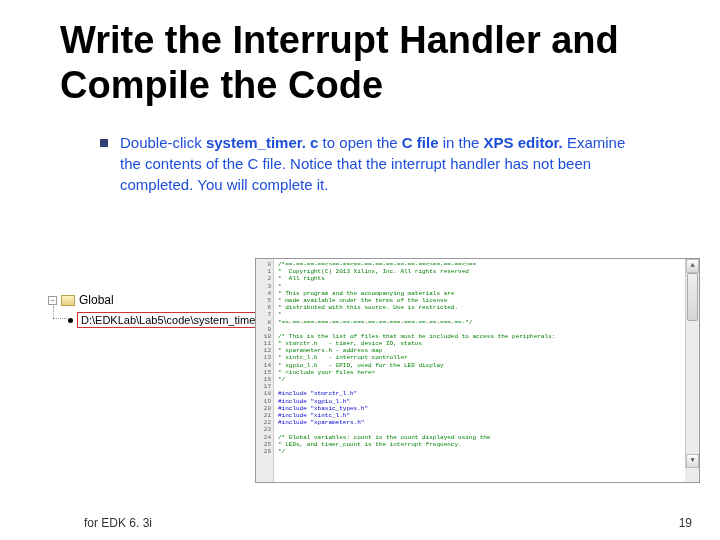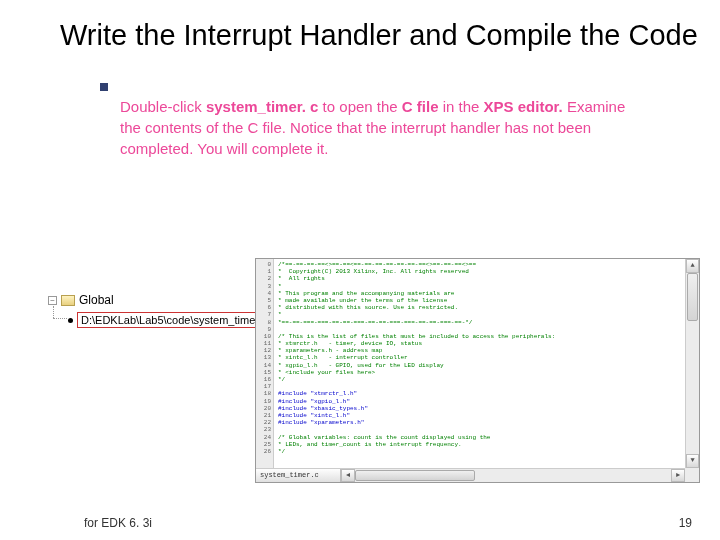--- a/index.html
+++ b/index.html
@@ -7,22 +7,22 @@
     margin: 0;
     width: 720px;
     height: 540px;
     background: #fff;
     font-family: Verdana, Arial, sans-serif;
     position: relative;
     overflow: hidden;
   }
   .slide-title {
     font-family: Verdana, Arial, sans-serif;
-    font-size: 29px;
-    font-weight: 400;
+    font-size: 38px;
+    font-weight: 700;
     color: #000;
     margin: 18px 0 24px 60px;
     line-height: 1.18;
   }
   .body-text {
     margin: 0 70px 0 100px;
   }
   .bullet-row {
     display: flex;
     align-items: flex-start;
@@ -30,22 +30,21 @@
   .bullet-sq {
     width: 8px;
     height: 8px;
     background: #304070;
     margin: 7px 12px 0 0;
     flex-shrink: 0;
   }
   .bullet-text {
     font-size: 15px;
     line-height: 1.4;
-    color: #ec4899;
-    margin-top: 20px;
+    color: #1d4ed8;
   }
   .bullet-text b { font-weight: 700; }
   .screenshot-area {
     position: absolute;
     top: 258px;
     left: 40px;
     right: 20px;
     height: 225px;
     display: flex;
   }
@@ -299,26 +298,18 @@
         <div>24</div>
         <div>25</div>
         <div>26</div>
       </div>
     <div class="code-area" id="code"><div class="code-line">/*==-==-==-==&lt;&gt;==-==&lt;==-==-==-==-==-==-==&lt;&gt;==-==-==&lt;&gt;==</div><div class="code-line">*  Copyright(C) 2013 Xilinx, Inc. All rights reserved</div><div class="code-line">*  All rights</div><div class="code-line">*</div><div class="code-line">* This program and the accompanying materials are   </div><div class="code-line">* made available under the terms of the license     </div><div class="code-line">* distributed with this source. Use is restricted.  </div><div class="code-line">*</div><div class="code-line">*==-==-===-===-==-==-===-==-==-===-===-==-==-===-==-*/</div><div class="code-line"></div><div class="code-line">/* This is the list of files that must be included to access the peripherals:</div><div class="code-line">* xtmrctr.h   - timer, device IO, status</div><div class="code-line">* xparameters.h - address map</div><div class="code-line">* xintc_l.h   - interrupt controller</div><div class="code-line">* xgpio_l.h   - GPIO, used for the LED display</div><div class="code-line">* &lt;include your files here&gt;</div><div class="code-line">*/</div><div class="code-line"></div><div class="code-line blue">#include "xtmrctr_l.h"</div><div class="code-line blue">#include "xgpio_l.h"</div><div class="code-line blue">#include "xbasic_types.h"</div><div class="code-line blue">#include "xintc_l.h"</div><div class="code-line blue">#include "xparameters.h"</div><div class="code-line"></div><div class="code-line">/* Global variables: count is the count displayed using the</div><div class="code-line">* LEDs, and timer_count is the interrupt frequency.</div><div class="code-line">*/</div></div>
     <div class="scrollbar-v">
       <div class="sb-btn">▲</div>
       <div class="sb-thumb"></div>
       <div class="sb-btn bottom">▼</div>
     </div>
-    <div class="scrollbar-h">
-      <div class="tab-stub">system_timer.c</div>
-      <div class="sb-h-btn">◄</div>
-      <div class="sb-h-track">
-          <div class="sb-h-thumb"></div>
-        </div>
-      <div class="sb-h-btn">►</div>
-    </div>
     <div class="corner"></div>
   </div>
 </div>
 
 <div class="footer-left">for EDK 6. 3i</div>
 <div class="footer-right">19</div>
 
 </body></html>

